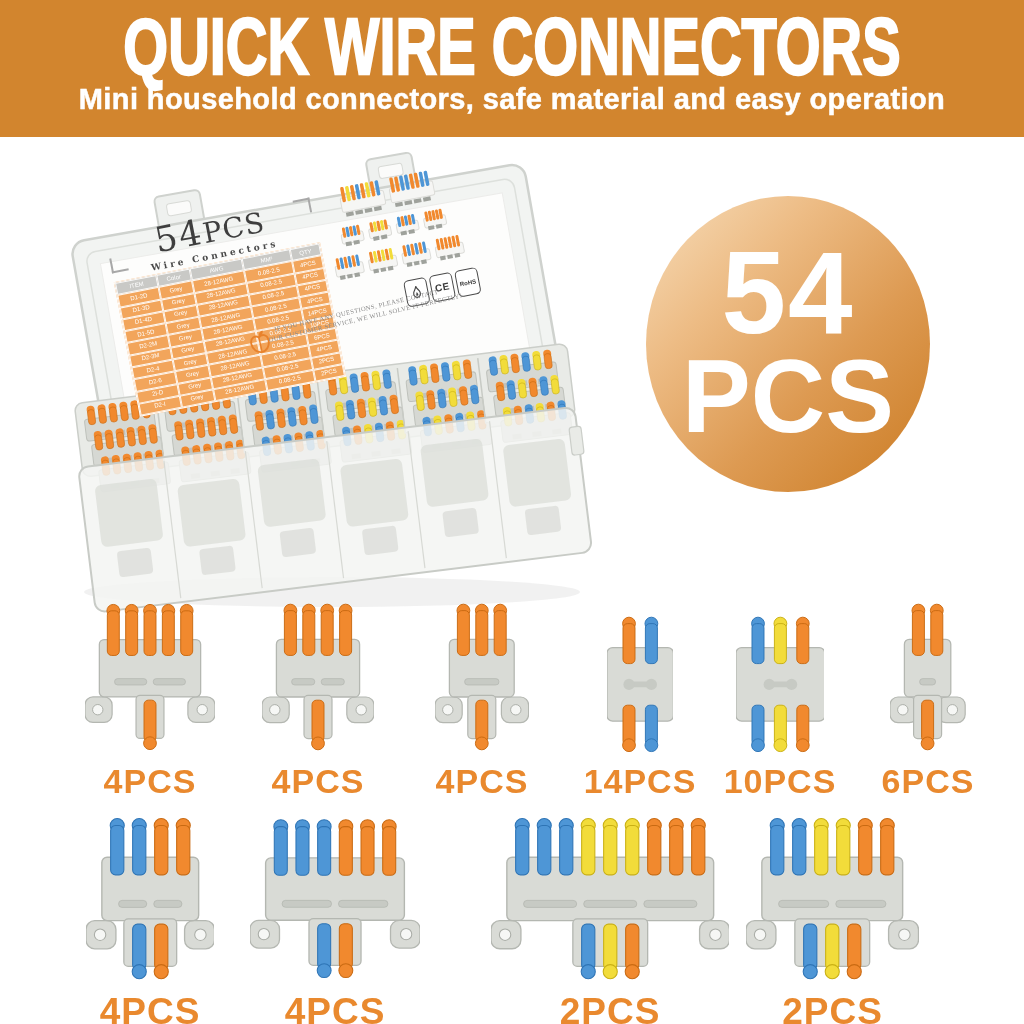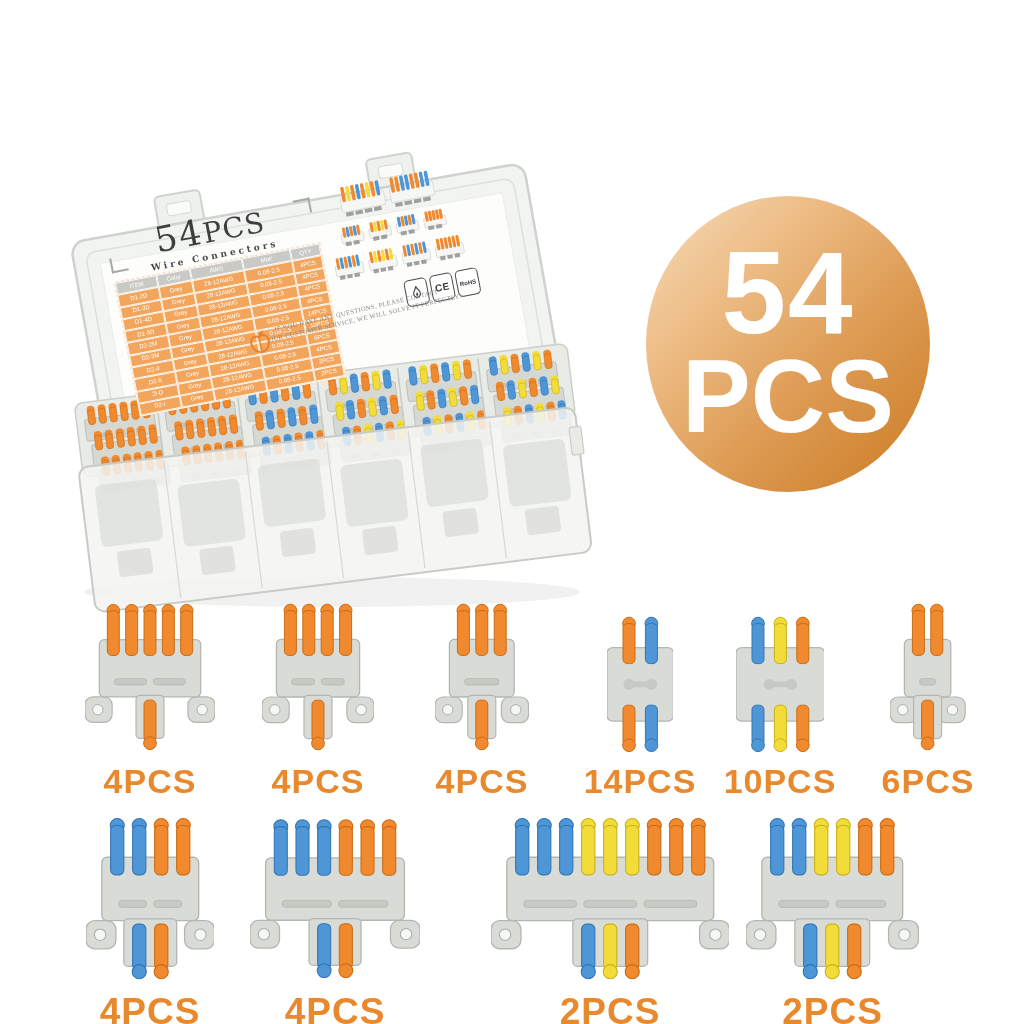--- a/index.html
+++ b/index.html
@@ -66,20 +66,24 @@
   .r2 .connector-img{height:170px;}
   .qty-label{margin-top:7px;font-weight:bold;color:#E9892E;letter-spacing:1px;}
   .r1 .qty-label{font-size:34px;}
   .r2 .qty-label{font-size:37px;}
 </style>
 </head>
 <body>
 
 <div class="page">
 
+  <div class="banner">
+    <div class="banner-title">QUICK WIRE CONNECTORS</div>
+    <div class="banner-sub">Mini household connectors, safe material and easy operation</div>
+  </div>
 
   <div class="box-scene" id="box-scene"><svg width="560" height="480" viewBox="0 0 560 480" xmlns="http://www.w3.org/2000/svg">
         <ellipse cx="292" cy="452" rx="248" ry="15" fill="rgba(60,60,60,0.07)"></ellipse>
         <g transform="rotate(-10 300 250)">
           <rect x="150" y="28" width="46" height="36" rx="5" fill="#EFF1EF" stroke="#CFD2CE" stroke-width="2"></rect>
     <rect x="161" y="37" width="24" height="12" rx="3" fill="#FBFBFA" stroke="#D8DAD6" stroke-width="1"></rect>
           <rect x="365" y="28" width="46" height="36" rx="5" fill="#EFF1EF" stroke="#CFD2CE" stroke-width="2"></rect>
     <rect x="376" y="37" width="24" height="12" rx="3" fill="#FBFBFA" stroke="#D8DAD6" stroke-width="1"></rect>
           <rect x="60" y="58" width="460" height="230" rx="14" fill="#F2F4F2" stroke="#CFD2CE" stroke-width="2.5"></rect>
           <rect x="73" y="71" width="434" height="204" rx="10" fill="none" stroke="#DDE0DC" stroke-width="1.5"></rect>

